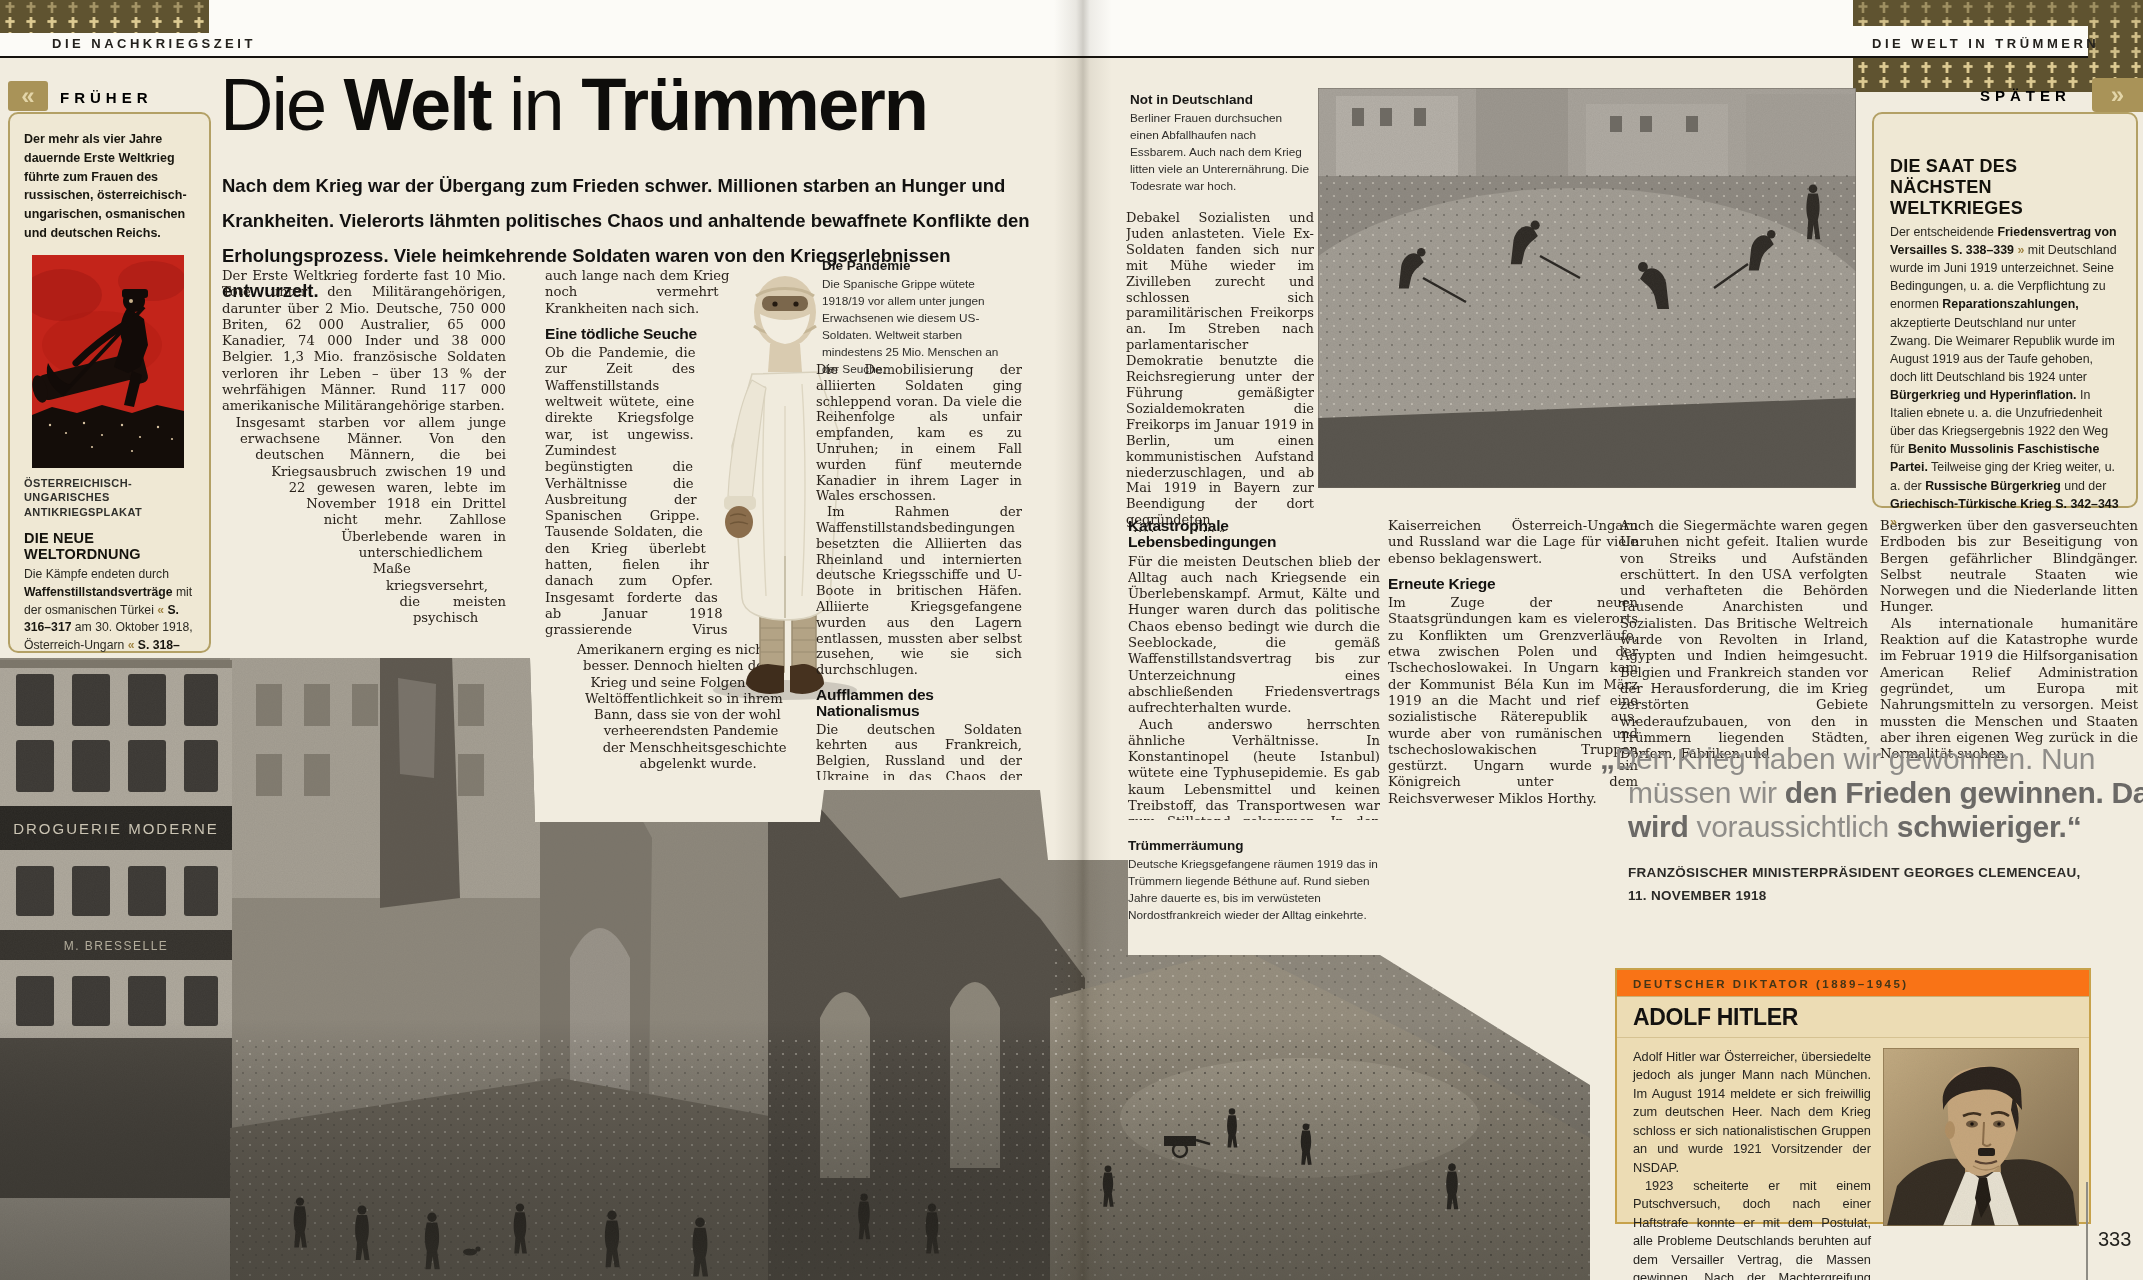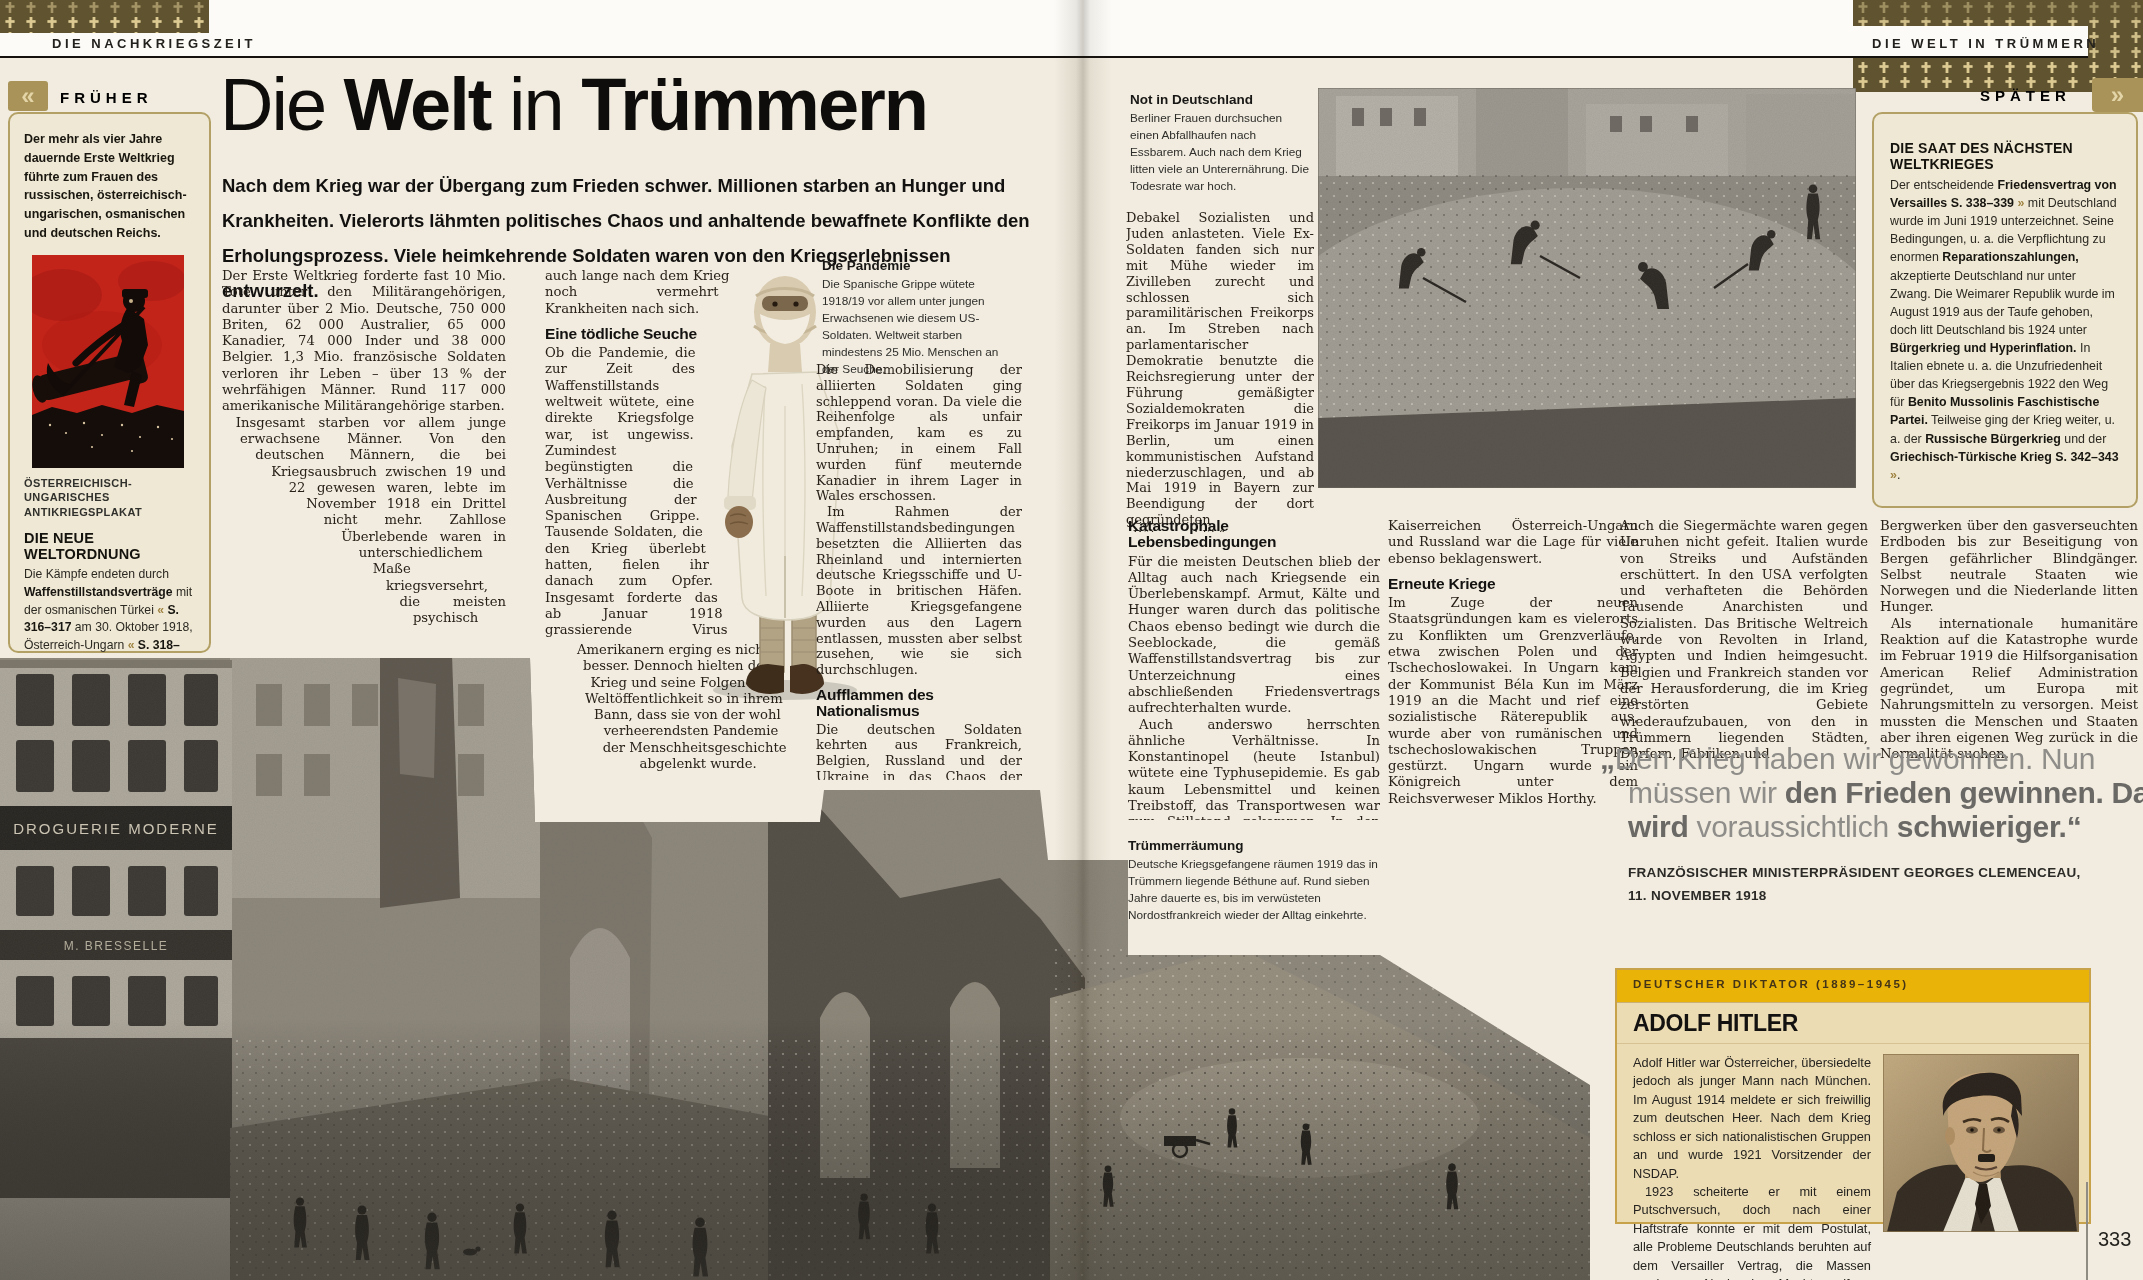--- a/index.html
+++ b/index.html
@@ -35,21 +35,21 @@
   .cap-label{font-weight:bold;font-size:13.5px;color:#181715;margin-bottom:3px;}
   .cap-text{font-size:11.8px;line-height:1.45;color:#2f2e2b;}
   
   .quote{font-size:30px;line-height:34px;color:#8f8d89;letter-spacing:-.3px;
          padding-left:28px;text-indent:-28px;}
   .quote .b{font-weight:bold;color:#6b6966;}
   .quote-attr{font-size:13.5px;font-weight:bold;letter-spacing:.3px;color:#2b2a27;line-height:1.7;}
   
   .bio{background:#ecdcb4;border:2.5px solid #c7a24b;box-sizing:border-box;}
   .bio-kicker{font-size:11.5px;font-weight:bold;letter-spacing:2.5px;color:#453517;
-              padding:8px 0 12px 16px;background:#eab308;border-bottom:1px solid #cbb075;}
+              padding:8px 0 6px 16px;background:#f97316;border-bottom:1px solid #cbb075;}
   .bio-name{font-size:23px;font-weight:bold;letter-spacing:-.3px;color:#141210;
             padding:7px 0 6px 16px;border-bottom:1px solid #d6c292;}
   .bio-body{font-size:12.8px;line-height:1.44;color:#262420;text-align:justify;}
   .bio-body p{margin:0;}
   .bio-body p.ind{text-indent:12px;}
   .pageno{font-size:20px;color:#24231f;}
   .pageno-rule{width:1.5px;background:#8f8c84;}
   .gutter{left:1054px;top:0;width:58px;height:1280px;
     background:linear-gradient(90deg,rgba(60,50,30,0) 0%,rgba(60,50,30,.10) 38%,rgba(40,33,18,.22) 50%,rgba(60,50,30,.08) 62%,rgba(60,50,30,0) 100%);}
   .fl{display:block;}
@@ -289,21 +289,21 @@
   <div class="abs serif" style="left:1620px;top:518px;width:248px;height:302px;overflow:hidden;">
     <p>Auch die Siegermächte waren gegen Unruhen nicht gefeit. Italien wurde von Streiks und Aufständen erschüttert. In den USA verfolgten und verhafteten die Behörden Tausende Anarchisten und Sozialisten. Das Britische Weltreich wurde von Revolten in Irland, Ägypten und Indien heimgesucht. Belgien und Frankreich standen vor der Herausforderung, die im Krieg zerstörten Gebiete wiederaufzubauen, von den in Trümmern liegenden Städten, Dörfern, Fabriken und</p>
   </div>
 
   <div class="abs serif" style="left:1880px;top:518px;width:258px;height:310px;overflow:hidden;">
     <p>Bergwerken über den gasverseuchten Erdboden bis zur Beseitigung von Bergen gefährlicher Blindgänger. Selbst neutrale Staaten wie Norwegen und die Niederlande litten Hunger.</p>
     <p class="ind">Als internationale humanitäre Reaktion auf die Katastrophe wurde im Februar 1919 die Hilfsorganisation American Relief Administration gegründet, um Europa mit Nahrungsmitteln zu versorgen. Meist mussten die Menschen und Staaten aber ihren eigenen Weg zurück in die Normalität suchen.</p>
   </div>
 
   <div class="abs sidebox" style="left:1872px;top:112px;width:266px;height:396px;padding:18px 16px;">
-    <div class="sb-head" style="margin-top:8px;font-size:14px;">DIE SAAT DES NÄCHSTEN WELTKRIEGES</div>
+    <div class="sb-head" style="margin-top:24px;font-size:18px;">DIE SAAT DES NÄCHSTEN WELTKRIEGES</div>
     <div class="sb-body" style="margin-top:4px;font-size:12.4px;"><span>Der entscheidende </span><span class="b">Friedensvertrag von Versailles S. 338–339 </span><span class="ref">» </span><span>mit Deutschland wurde im Juni 1919 unterzeichnet. Seine Bedingungen, u. a. die Verpflichtung zu enormen </span><span class="b">Reparationszahlungen,</span><span> akzeptierte Deutschland nur unter Zwang. Die Weimarer Republik wurde im August 1919 aus der Taufe gehoben, doch litt Deutschland bis 1924 unter </span><span class="b">Bürgerkrieg und Hyperinflation.</span><span> In Italien ebnete u. a. die Unzufriedenheit über das Kriegsergebnis 1922 den Weg für </span><span class="b">Benito Mussolinis Faschistische Partei.</span><span> Teilweise ging der Krieg weiter, u. a. der </span><span class="b">Russische Bürgerkrieg</span><span> und der </span><span class="b">Griechisch-Türkische Krieg S. 342–343 </span><span class="ref">»</span><span>.</span></div>
   </div>
 
   <div class="abs quote" style="left:1600px;top:742px;width:548px;"><span class="b">„</span><span>Den Krieg haben wir gewonnen. Nun müssen wir </span><span class="b">den Frieden gewinnen. Das wird</span><span> voraussichtlich </span><span class="b">schwieriger.“</span></div>
   <div class="abs quote-attr" style="left:1628px;top:862px;width:510px;">
     <div>FRANZÖSISCHER MINISTERPRÄSIDENT GEORGES CLEMENCEAU,</div>
     <div>11. NOVEMBER 1918</div>
   </div>
 
   <div class="abs" style="left:0;top:478px;width:1600px;height:802px;">

